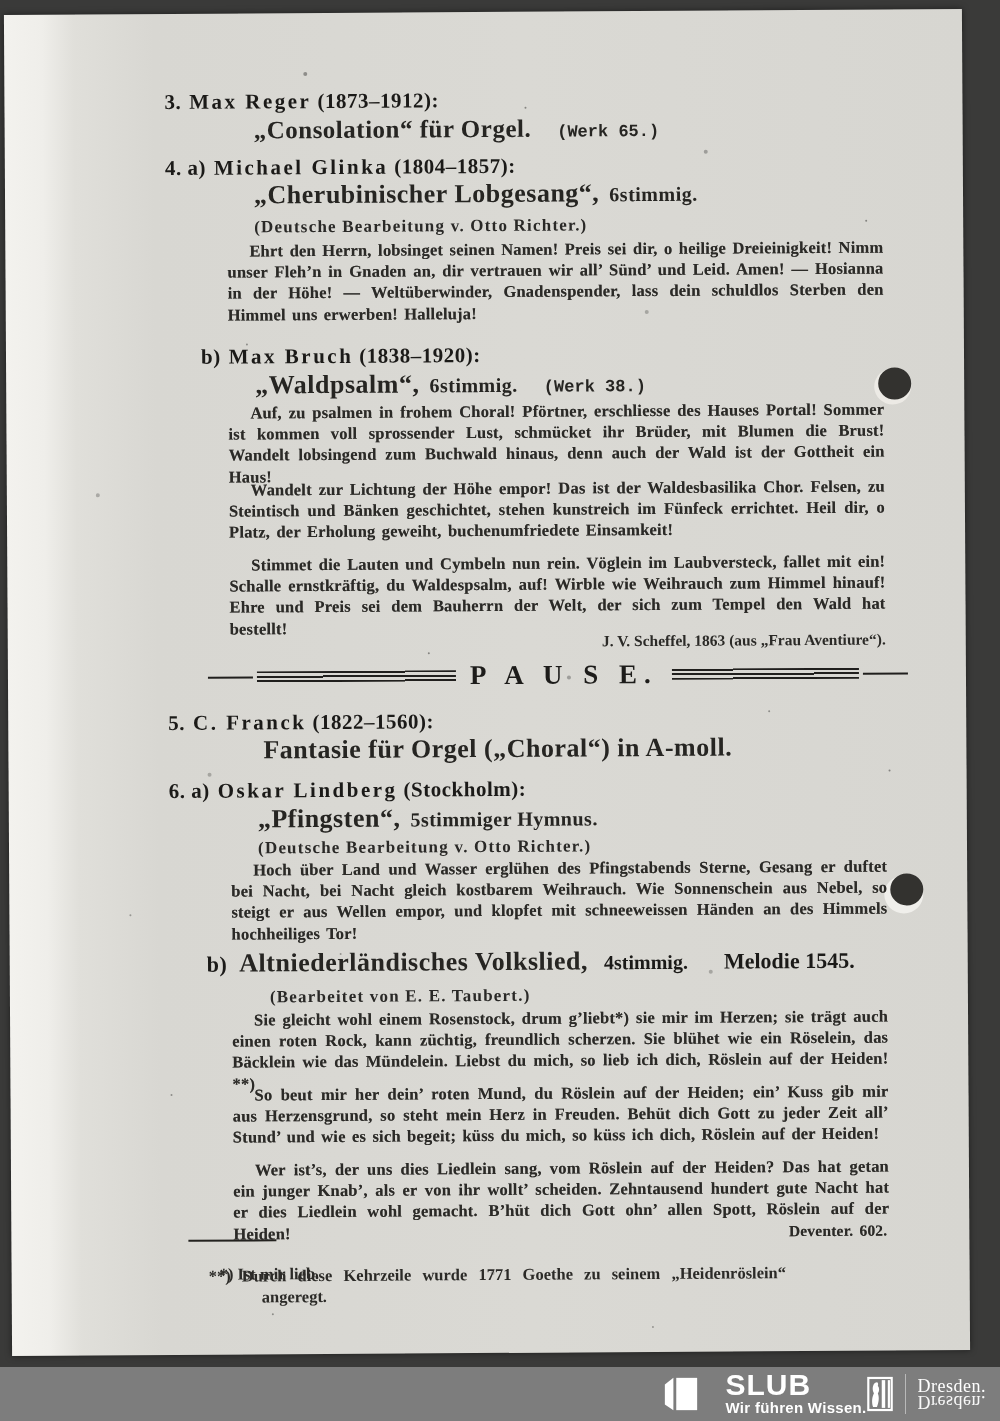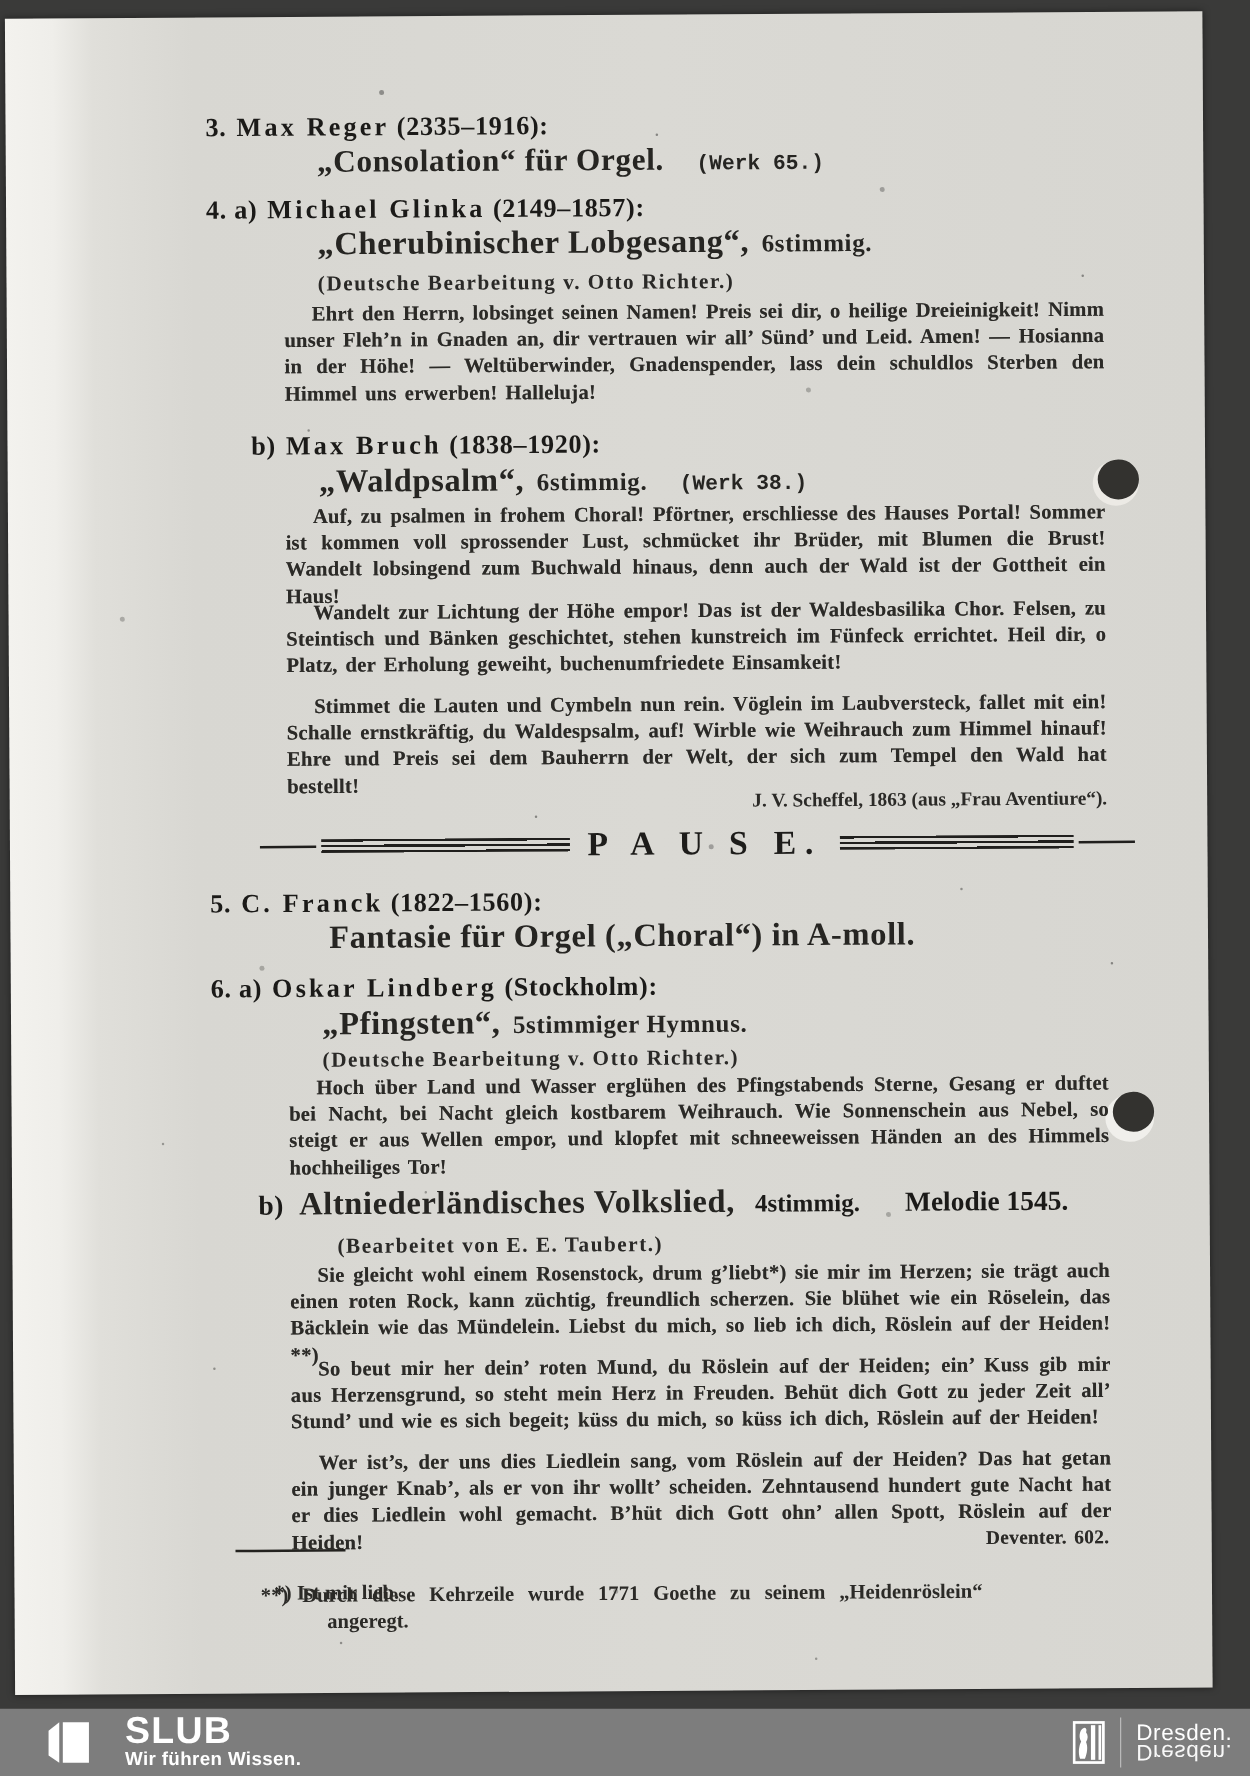--- a/index.html
+++ b/index.html
@@ -53,49 +53,49 @@
   .t-left{width:255px;}  .t-right{width:240px;}
   .thinline{height:2px;background:#201f1d;}
   .tl-left{width:58px;margin-right:4px;}  .tl-right{width:58px;margin-left:4px;}
   .fn-rule{width:88px;height:2px;background:#23221f;}
   .footnote{font-size:16.5px;font-weight:700;color:#2b2a27;white-space:nowrap;}
 
   
   .footer{
     position:absolute;left:0;bottom:0;width:1000px;height:54px;background:#7d7d7d;
     font-family:"Liberation Sans", sans-serif;color:#ffffff;
-    display:flex;align-items:center;justify-content:space-between;
+    display:flex;align-items:center;justify-content:flex-end;
   }
   .f-left{display:flex;align-items:center;margin-left:36px;}
   .book-icon{width:38px;height:38px;margin-right:26px;}
   .slub-word{font-size:30px;font-weight:700;letter-spacing:1px;line-height:26px;}
   .slub-slogan{font-size:15px;font-weight:700;letter-spacing:.3px;margin-top:1px;}
   .f-right{display:flex;align-items:center;margin-right:14px;}
   .arms-icon{width:26px;height:38px;margin-right:12px;}
   .f-divider{width:1px;height:40px;background:#b9b9b9;margin-right:12px;}
-  .city-wrap{font-family:Liberation Sans, sans-serif;font-size:18px;line-height:16px;letter-spacing:.5px;}
+  .city-wrap{font-family:Liberation Serif, serif;font-size:18px;line-height:16px;letter-spacing:.5px;}
   .city-mirror{transform:scaleY(-1);opacity:.95;}
 </style>
 </head>
 <body>
 
 <div class="page">
   <div class="specks"></div>
   <div class="hole hole-1"></div>
   <div class="hole hole-2"></div>
 
   <div class="blk num-head" style="left:160px;top:76px;">
-    <span>3.</span><span class="composer">Max Reger</span><span>(2335–1916):</span>
+    <span>3.</span><span class="composer">Max Reger</span><span>(1873–1912):</span>
   </div>
   <div class="blk worktitle" style="left:249px;top:103px;font-size:25px;">
     <span>„Consolation“ für Orgel.</span><span class="werknote">(Werk 65.)</span>
   </div>
 
   <div class="blk num-head" style="left:160px;top:142px;">
-    <span>4. a)</span><span class="composer">Michael Glinka</span><span>(2149–1857):</span>
+    <span>4. a)</span><span class="composer">Michael Glinka</span><span>(1804–1857):</span>
   </div>
   <div class="blk worktitle" style="left:249px;top:167px;">
     <span>„Cherubinischer Lobgesang“,</span><span class="voices">6stimmig.</span>
   </div>
   <div class="blk credit" style="left:249px;top:204px;">(Deutsche Bearbeitung v. Otto Richter.)</div>
   <div class="blk para" style="left:222px;top:227px;">Ehrt den Herrn, lobsinget seinen Namen!  Preis sei dir, o heilige Dreieinigkeit!  Nimm unser Fleh’n in Gnaden an, dir vertrauen wir all’ Sünd’ und Leid.  Amen! — Hosianna in der Höhe! — Weltüberwinder, Gnadenspender, lass dein schuldlos Sterben den Himmel uns erwerben!  Halleluja!</div>
 
   <div class="blk num-head" style="left:195px;top:331px;">
     <span>b)</span><span class="composer">Max Bruch</span><span>(1838–1920):</span>
   </div>

